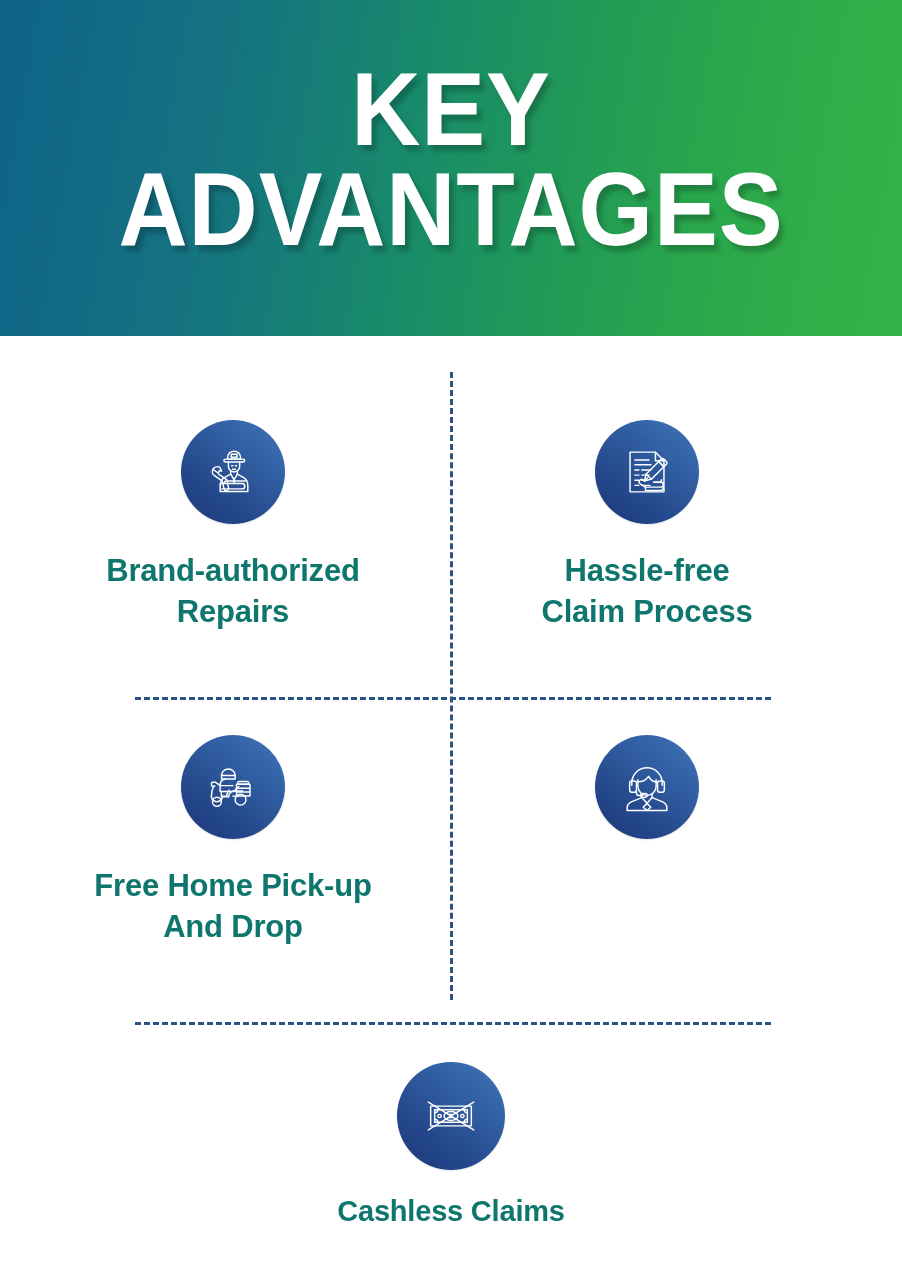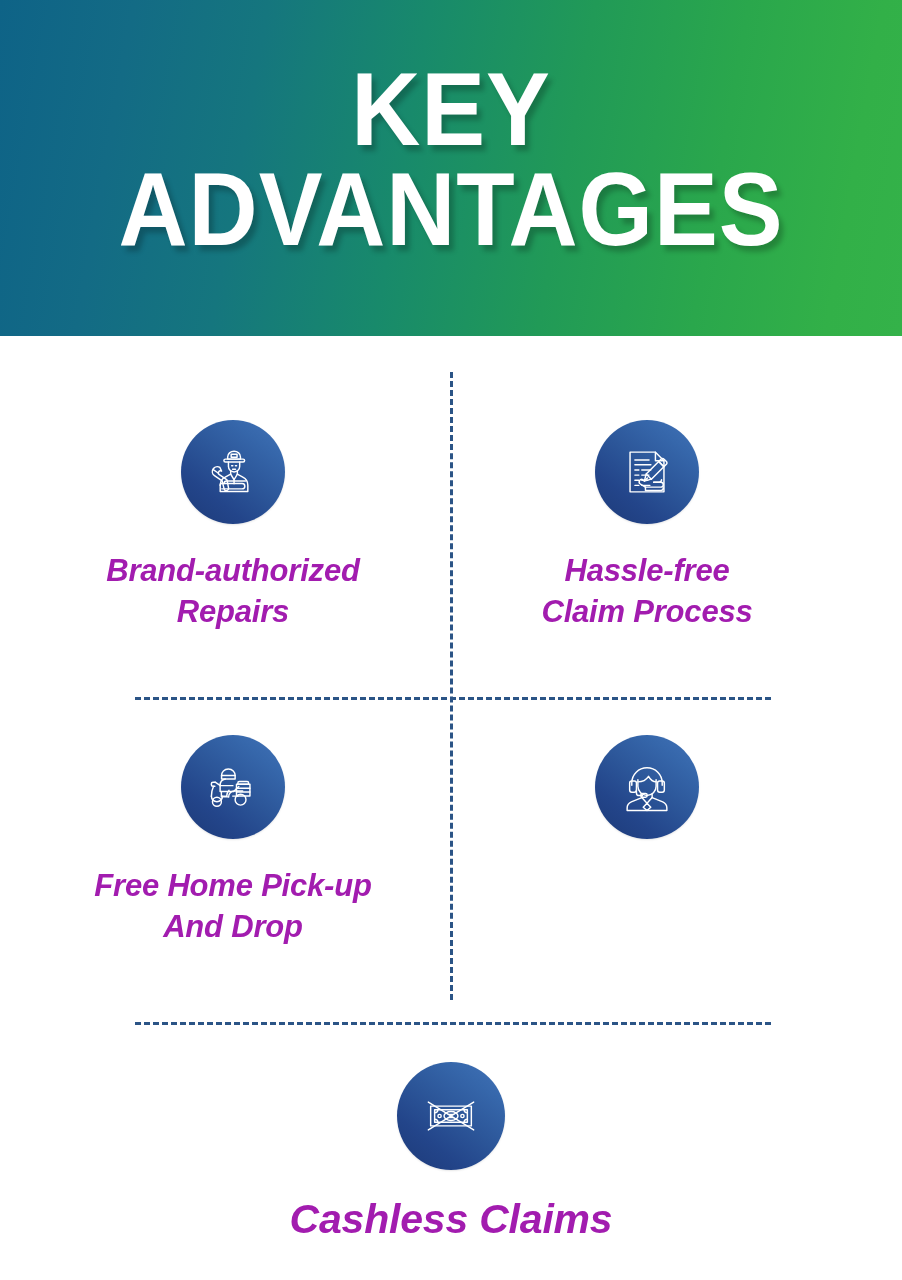--- a/index.html
+++ b/index.html
@@ -109,30 +109,29 @@
     stroke: #ffffff;
     fill: none;
     stroke-width: 1.45;
     stroke-linecap: round;
     stroke-linejoin: round;
     vector-effect: non-scaling-stroke;
   }
 
   .card-label {
     margin-top: 26px;
-    color: #a21caf;
+    color: #0f766e;
     font-family: "Liberation Sans", sans-serif;
     font-weight: 700;
     font-size: 31px;
     line-height: 1.33;
     letter-spacing: -0.2px;
     white-space: pre-line;
-    font-style: italic;
-  }
-  .card.c5 .card-label { margin-top: 22px; font-size: 41px; }
+  }
+  .card.c5 .card-label { margin-top: 22px; font-size: 29px; }
 </style>
 </head>
 <body>
 
 <div class="poster">
 
   <div class="header-banner">
     <div class="header-title">KEY
 ADVANTAGES</div>
   </div>

